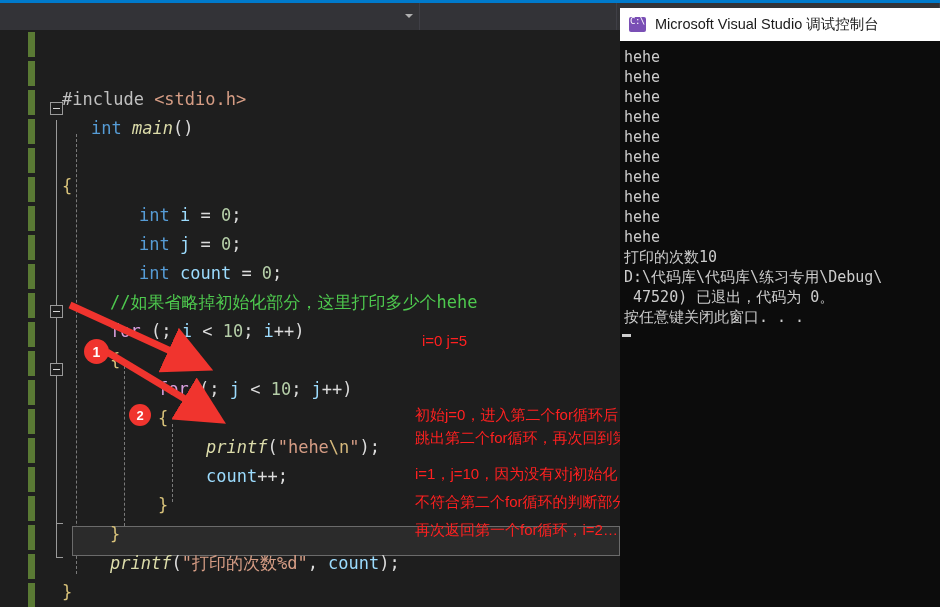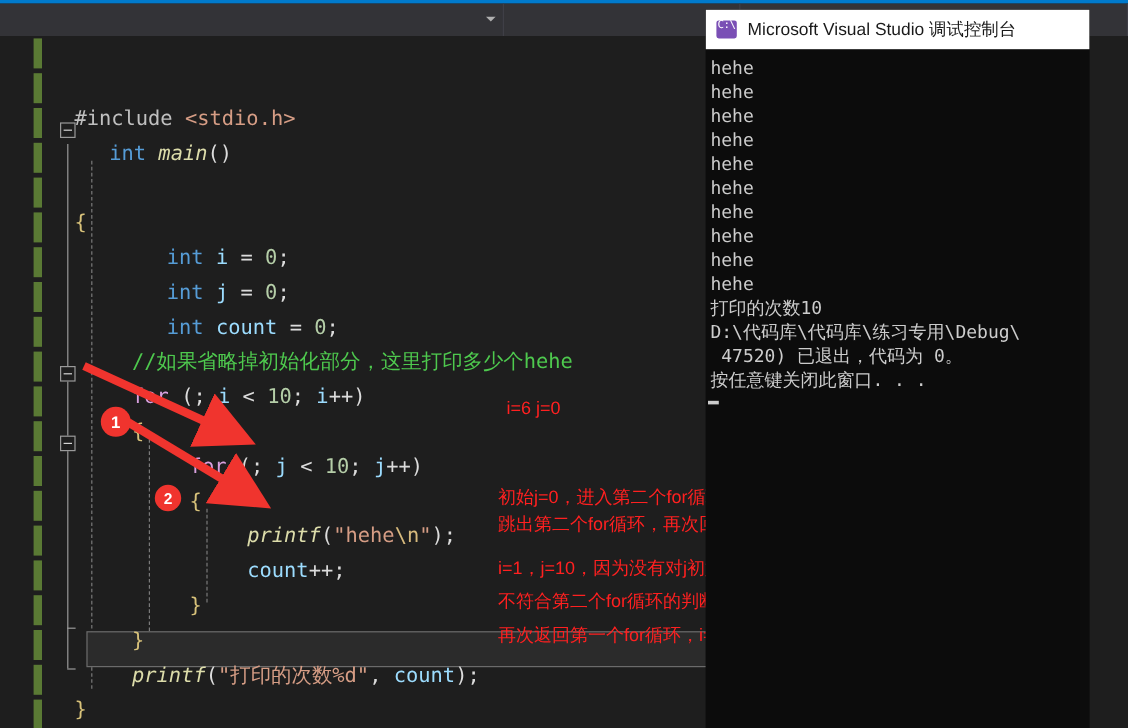--- a/index.html
+++ b/index.html
@@ -197,21 +197,21 @@
   .arrow-svg {
     position: absolute;
     overflow: visible;
     z-index: 5;
     pointer-events: none;
   }
 
   
   .console-win {
     position: absolute;
-    left: 588px; top: 8px;
+    left: 620px; top: 8px;
     width: 320px;
     height: 599px;
     background: #0c0c0c;
     z-index: 20;
     overflow: hidden;
   }
   .console-title {
     height: 33px;
     background: #ffffff;
     display: flex;
@@ -330,21 +330,21 @@
         <marker id="ah2" markerWidth="7" markerHeight="7" refX="1" refY="3.5" orient="auto">
           <polygon points="0,0 7,3.5 0,7" fill="#f0342e"></polygon>
         </marker>
       </defs>
       <line x1="12" y1="12" x2="95" y2="62" stroke="#f0342e" stroke-width="7" marker-end="url(#ah2)"></line>
     </svg>
 
     <div class="badge" id="badge-1" style="left:84px; top:309px;">1</div>
     <div class="badge" id="badge-2" style="left:129px; top:374px; width:22px; height:22px; font-size:13px;">2</div>
 
-    <div class="annot-small" style="left:422px; top:302px;">i=6 j=0</div>
+    <div class="annot-small" style="left:422px; top:302px;">i=0 j=5</div>
 
     <div class="annot" style="left:415px; top:375px;">初始j=0，进入第二个for循环后，打印10个hehe，j=10</div>
     <div class="annot" style="left:415px; top:398px;">跳出第二个for循环，再次回到第一个for循环。</div>
     <div class="annot" style="left:415px; top:434px;">i=1，j=10，因为没有对j初始化，所以j仍然等于10</div>
     <div class="annot" style="left:415px; top:462px;">不符合第二个for循环的判断部分，所以不进行打印</div>
     <div class="annot" style="left:415px; top:490px;">再次返回第一个for循环，i=2……</div>
   </div>
 
   <div class="console-win">
     <div class="console-title">

